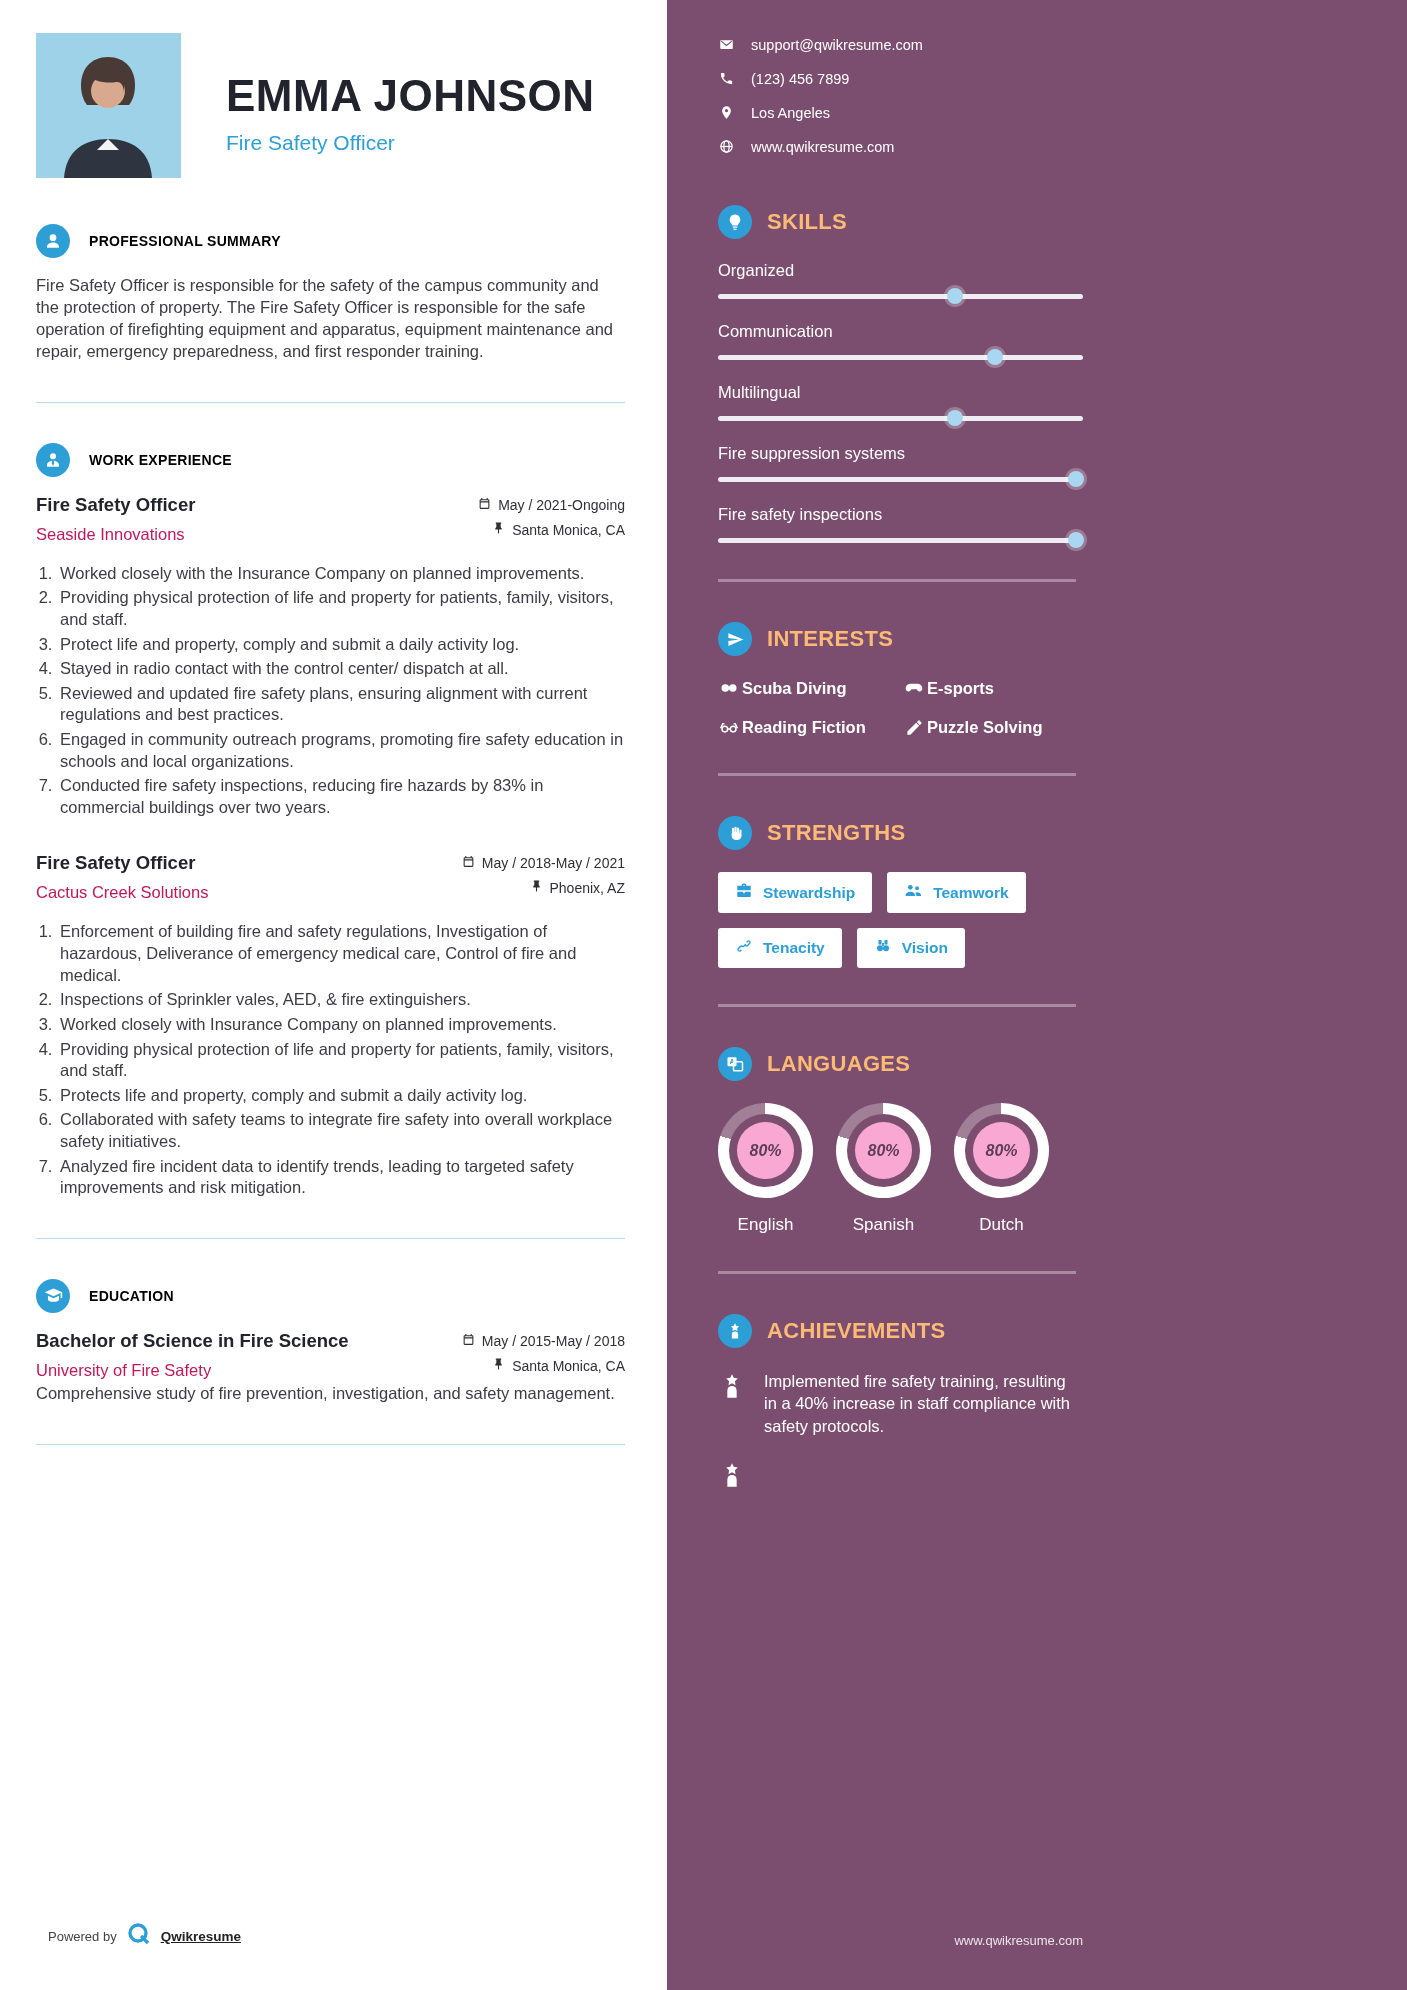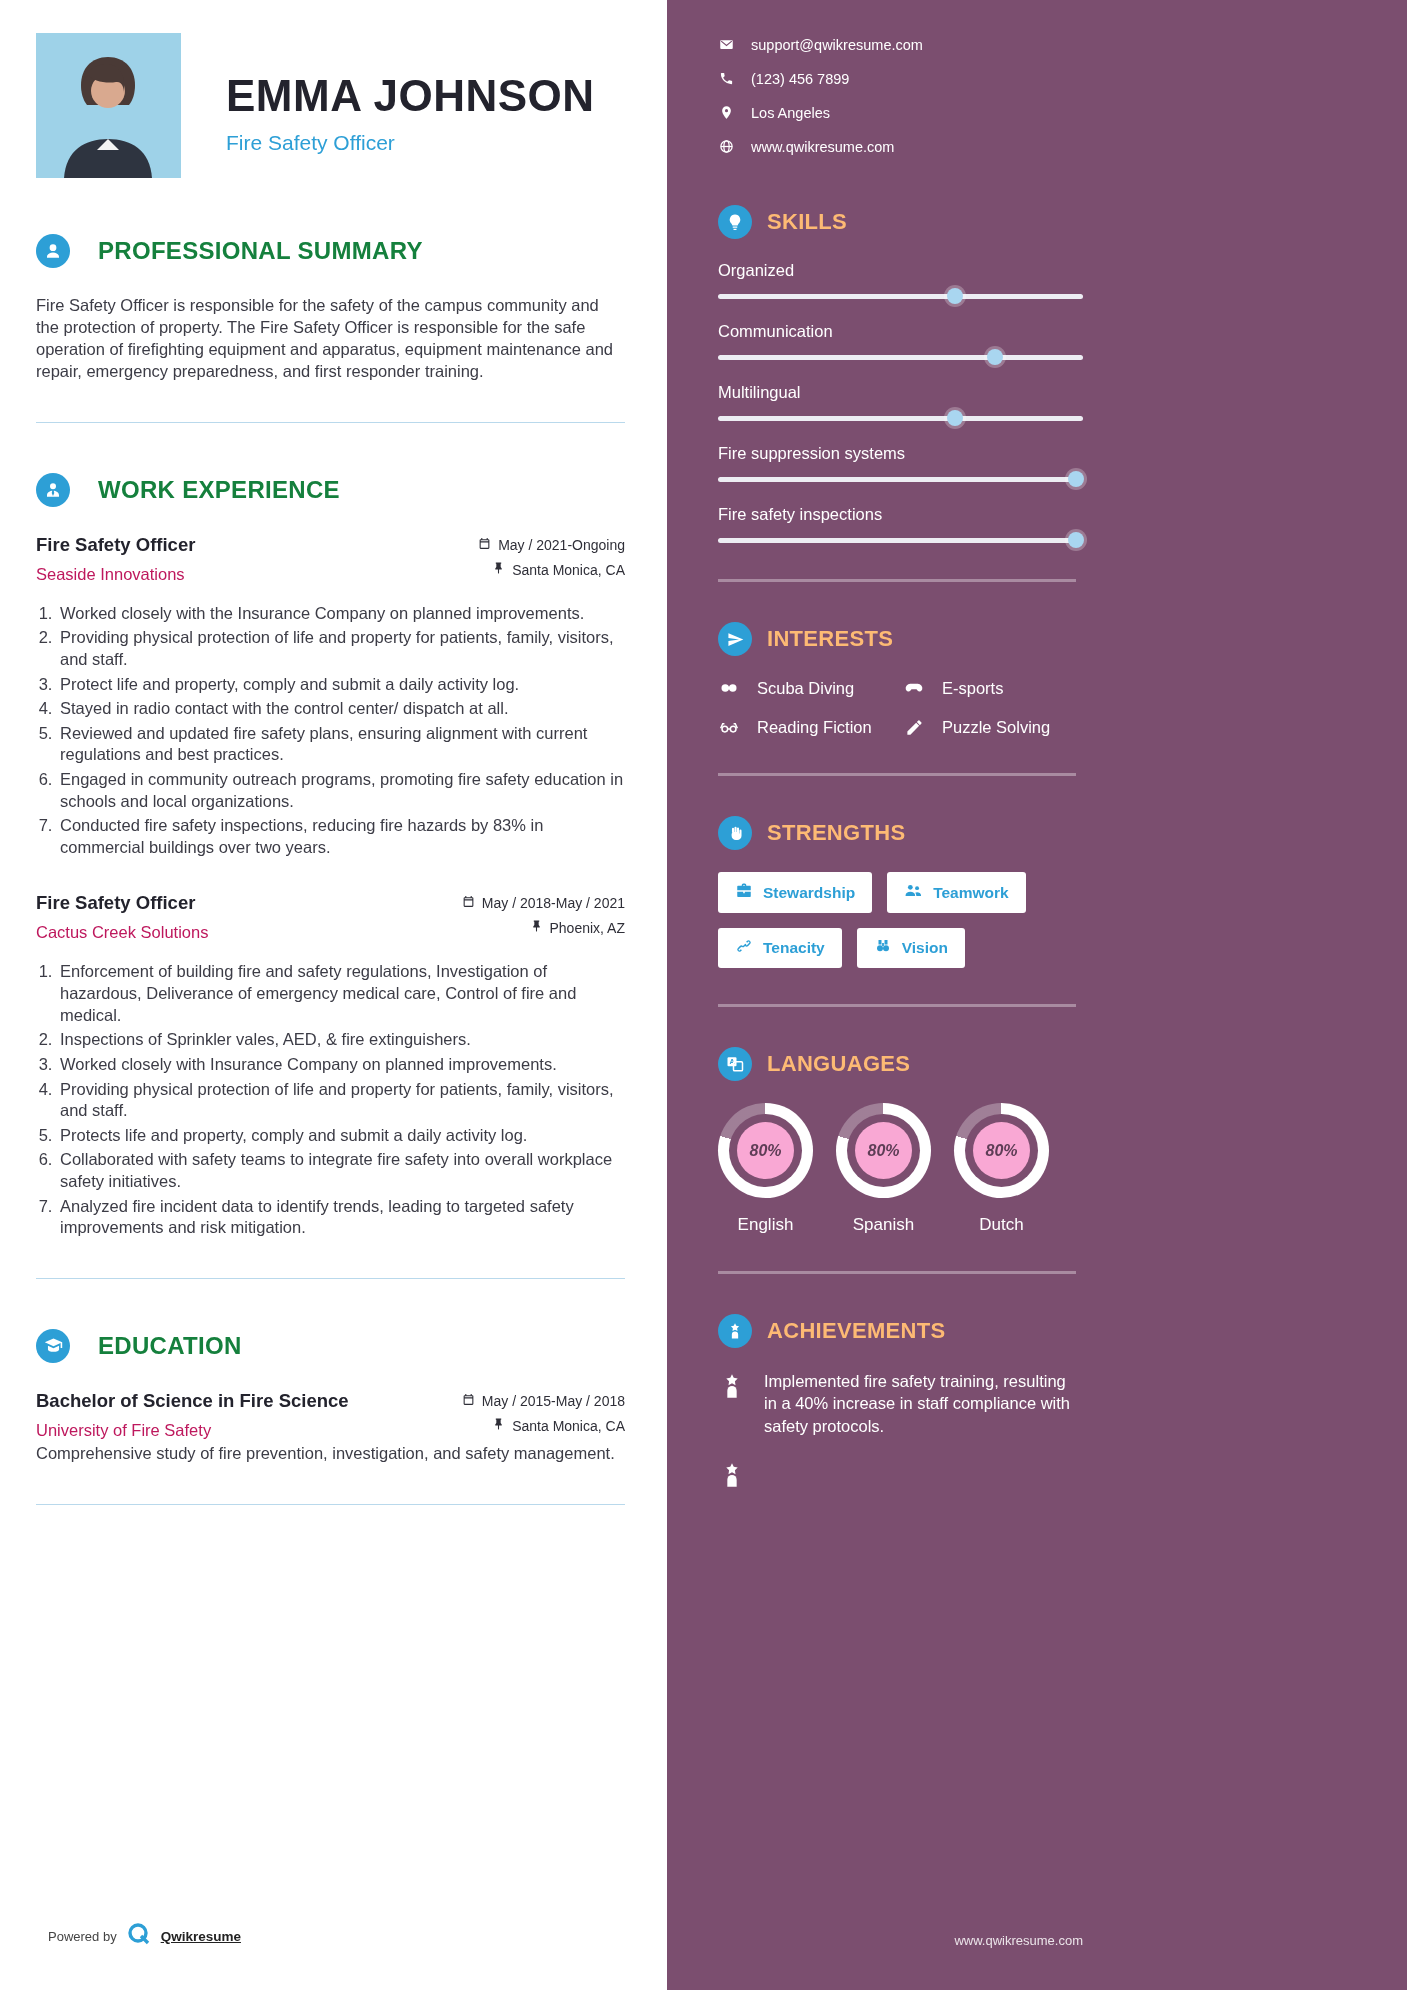--- a/index.html
+++ b/index.html
@@ -16,21 +16,21 @@
   .photo { width: 145px; height: 145px; flex-shrink: 0; overflow: hidden; }
   .id-text { padding-top: 38px; }
   .person-name { font-size: 44px; font-weight: 800; letter-spacing: 0.5px; color: #23232d; margin: 0 0 10px; }
   .person-title { font-size: 21px; color: #2d9fd6; font-weight: 500; }
 
   .section-head { display: flex; align-items: center; gap: 15px; margin-bottom: 17px; }
   .icon-circle {
     width: 34px; height: 34px; border-radius: 50%; background: #2d9fd6; color: #ffffff;
     display: flex; align-items: center; justify-content: center; flex-shrink: 0;
   }
-  .section-title { font-size: 24px; font-weight: 700; color: #15803d; margin: 13px; letter-spacing: 0.3px; }
+  .section-title { font-size: 14px; font-weight: 700; color: #000000; margin: 4px; letter-spacing: 0.3px; }
   .body-text { font-size: 16.5px; line-height: 1.33; margin: 0; color: #3c3c46; }
   .left-divider { border: none; border-top: 1px solid #b9d9ec; margin: 39px 0 40px; }
 
   .job { margin-bottom: 34px; }
   .job-head { display: flex; justify-content: space-between; align-items: flex-start; }
   .job-title { font-size: 18.5px; font-weight: 700; color: #23232d; margin: 0 0 9px; }
   .company { font-size: 16.5px; color: #be185d; }
   .job-meta { text-align: right; font-size: 14px; color: #2f2f38; padding-top: 3px; }
   .meta-row { display: flex; justify-content: flex-end; align-items: center; gap: 7px; margin-bottom: 9px; }
   .bullets { margin: 16px 0 0; padding-left: 21px; font-size: 16.5px; line-height: 1.31; }
@@ -55,21 +55,21 @@
   .skill { margin-bottom: 23px; }
   .skill-label { font-size: 16.5px; margin-bottom: 14px; }
   .track { position: relative; height: 5px; background: #ededf3; border-radius: 3px; }
   .knob {
     position: absolute; top: -6px; width: 16px; height: 16px; border-radius: 50%;
     background: #a9d6f0; box-shadow: 0 0 0 3px rgba(255,255,255,0.25);
   }
   .right-divider { border: none; border-top: 3px solid rgba(255,255,255,0.35); margin: 36px 0 40px; width: 358px; }
 
   .interests-grid { display: grid; grid-template-columns: 185px 1fr; row-gap: 19px; font-size: 16.5px; }
-  .interest-item { display: flex; align-items: center; gap: 17px; }
+  .interest-item { display: flex; align-items: center; gap: 2px; font-weight: bold; }
   .interest-item .iicon { width: 22px; display: flex; justify-content: center; flex-shrink: 0; }
 
   .strengths-grid { display: flex; flex-wrap: wrap; gap: 15px; max-width: 330px; }
   .strength-box {
     background: #ffffff; color: #2d9fd6; display: flex; align-items: center; gap: 10px;
     padding: 9px 17px; border-radius: 3px; font-size: 15.5px; font-weight: 700;
   }
 
   .langs { display: flex; gap: 23px; }
   .lang-item { width: 95px; text-align: center; }

